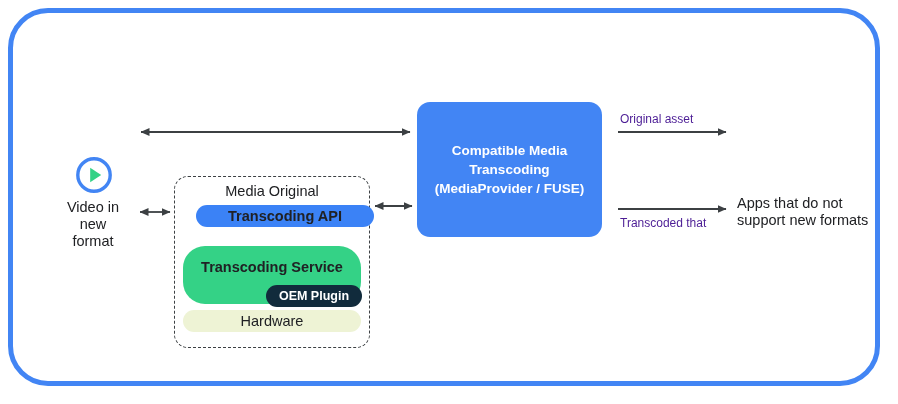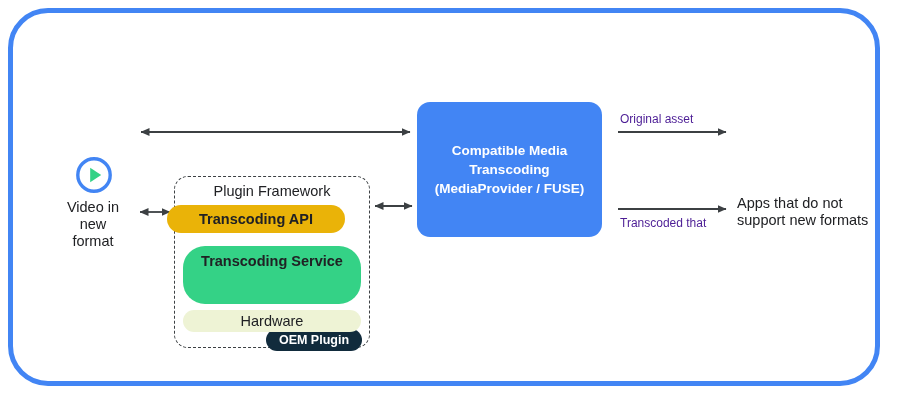--- a/index.html
+++ b/index.html
@@ -72,52 +72,51 @@
   .pill {
     position: absolute;
     border-radius: 22px;
     display: flex;
     align-items: center;
     justify-content: center;
     text-align: center;
     box-sizing: border-box;
   }
   #transcoding-api {
-    left: 167px;
+    left: 196px;
     top: 205px;
     width: 178px;
-    height: 28px;
-    background: #eab308;
+    height: 22px;
+    background: #3b82f6;
     color: #202124;
     font-size: 14.5px;
     font-weight: bold;
   }
   #transcoding-service {
     left: 183px;
     top: 246px;
     width: 178px;
     height: 58px;
     background: #34d286;
     color: #202124;
     font-size: 14.5px;
     font-weight: bold;
     align-items: flex-start;
-    padding-top: 7px;
+    padding-top: 13px;
   }
   #oem-plugin {
     left: 266px;
     top: 285px;
     width: 96px;
     height: 22px;
     background: #112b3c;
     color: #ffffff;
     font-size: 12.5px;
     font-weight: bold;
     border-radius: 13px;
-    margin-top: 44px;
   }
   #hardware {
     left: 183px;
     top: 310px;
     width: 178px;
     height: 22px;
     background: #eef3d5;
     color: #202124;
     font-size: 14.5px;
   }
@@ -210,21 +209,21 @@
 
   <svg id="video-icon" viewBox="0 0 38 38" xmlns="http://www.w3.org/2000/svg">
     <circle cx="19" cy="19" r="16.2" fill="#ffffff" stroke="#4285f4" stroke-width="3.4"></circle>
     <path d="M15.2 11.8 L26.2 19 L15.2 26.2 Z" fill="#34d286"></path>
   </svg>
   <div id="video-caption">Video in
 new
 format</div>
 
   <div id="media-framework-box"></div>
-  <div id="media-framework-title">Plugin Framework</div>
+  <div id="media-framework-title">Media Original</div>
 
   <div class="pill" id="transcoding-api">
     <span>Transcoding API</span>
   </div>
 
   <div class="pill" id="transcoding-service">
     <span>Transcoding Service</span>
   </div>
 
   <div class="pill" id="oem-plugin">

